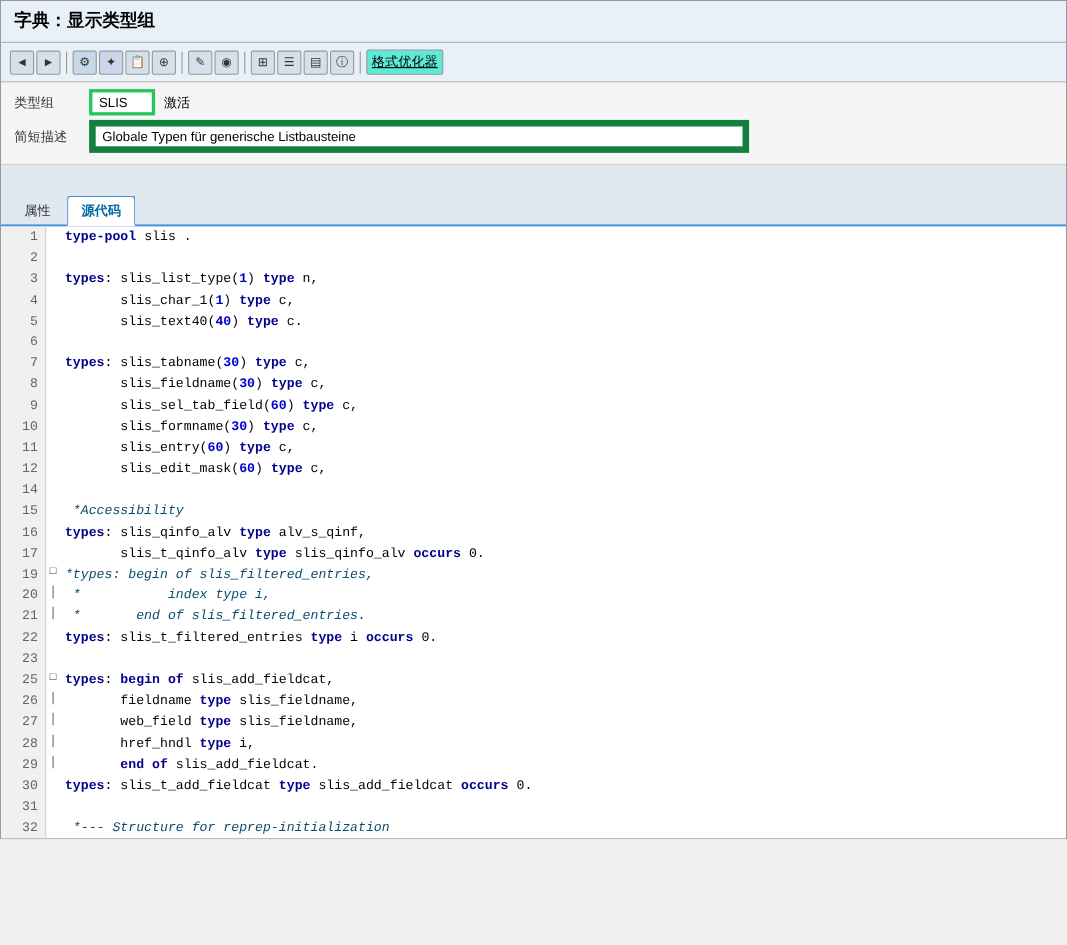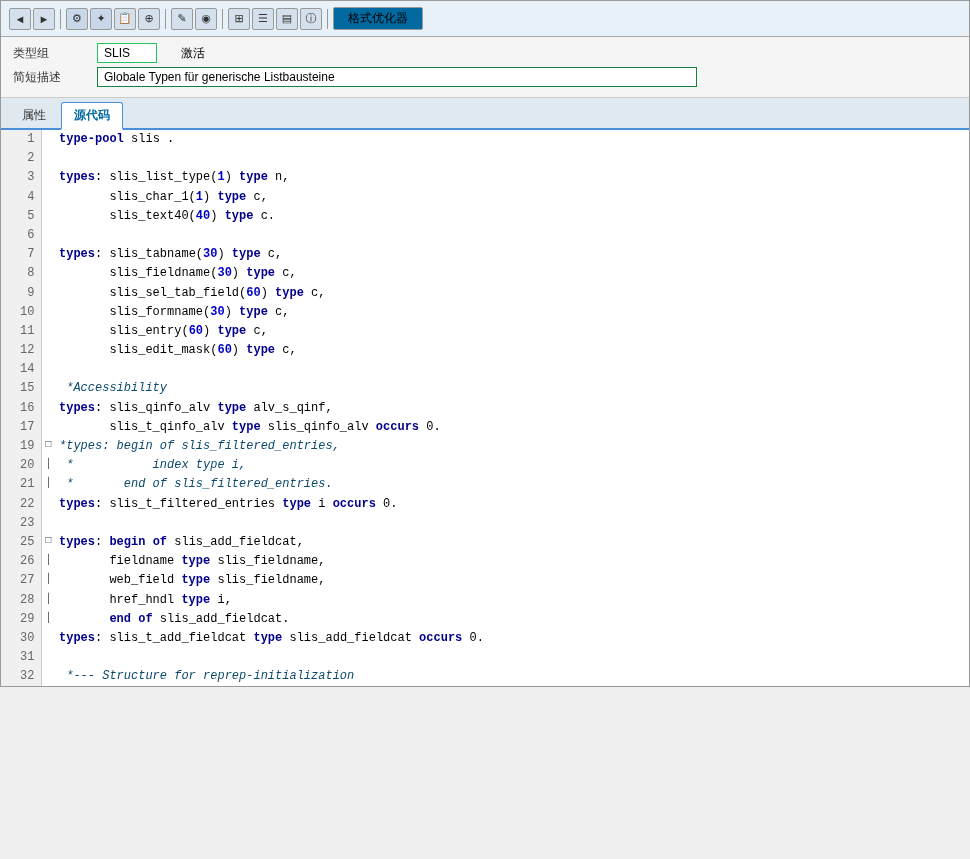--- a/index.html
+++ b/index.html
@@ -39,64 +39,65 @@
     }
 
     .toolbar-separator {
       width: 1px;
       height: 20px;
       background: #999;
       margin: 0 3px;
     }
 
     .toolbar-text-btn {
-      padding: 2px 14px;
+      padding: 2px 4px;
       cursor: pointer;
-      background: #0369a1;
+      background: #5eead4;
       border: 1px solid #999;
       border-radius: 2px;
       font-size: 12px;
       color: #000;
+      text-decoration: underline;
     }
 
     .form-section {
       background: #f5f5f5;
       padding: 6px 12px;
       border-bottom: 1px solid #ccc;
     }
 
     .form-row {
       display: flex;
       align-items: center;
       margin-bottom: 4px;
-      gap: 24px;
+      gap: 8px;
     }
 
     .form-label {
       font-size: 12px;
       color: #333;
       width: 60px;
     }
 
     .form-value-box {
       background: #fff;
-      border: 1px solid #22c55e;
+      border: 3px solid #22c55e;
       padding: 2px 6px;
       font-size: 12px;
       min-width: 60px;
     }
 
     .form-status {
       font-size: 12px;
       color: #000;
     }
 
     .form-text-value {
       background: #fff;
-      border: 1px solid #15803d;
+      border: 6px solid #15803d;
       padding: 2px 6px;
       font-size: 12px;
       flex: 1;
       max-width: 600px;
     }
 
     .tabs-bar {
       display: flex;
       background: #e0e8f0;
       border-bottom: 2px solid #4a90d9;
@@ -106,20 +107,21 @@
 
     .tab {
       padding: 4px 12px;
       font-size: 12px;
       cursor: pointer;
       border: 1px solid transparent;
       border-bottom: none;
       border-radius: 3px 3px 0 0;
       margin-right: 2px;
       color: #333;
+      margin-top: 24px;
     }
 
     .tab.active {
       background: #fff;
       border-color: #4a90d9;
       border-bottom: 2px solid #fff;
       color: #0369a1;
       font-weight: bold;
       margin-bottom: -2px;
     }
@@ -179,20 +181,23 @@
     .outer-wrapper {
       border: 1px solid #999;
       margin: 0;
     }
   </style>
 </head>
 <body>
 
 <div class="outer-wrapper">
 
+  <div class="title-bar">
+    <span>字典：显示类型组</span>
+  </div>
 
   <div class="toolbar">
     <div class="toolbar-btn" title="后退">◄</div>
     <div class="toolbar-btn" title="前进">►</div>
     <div class="toolbar-separator"></div>
     <div class="toolbar-btn" style="background:#c8d8e8;">⚙</div>
     <div class="toolbar-btn" style="background:#c8d8e8;">✦</div>
     <div class="toolbar-btn">📋</div>
     <div class="toolbar-btn">⊕</div>
     <div class="toolbar-separator"></div>

